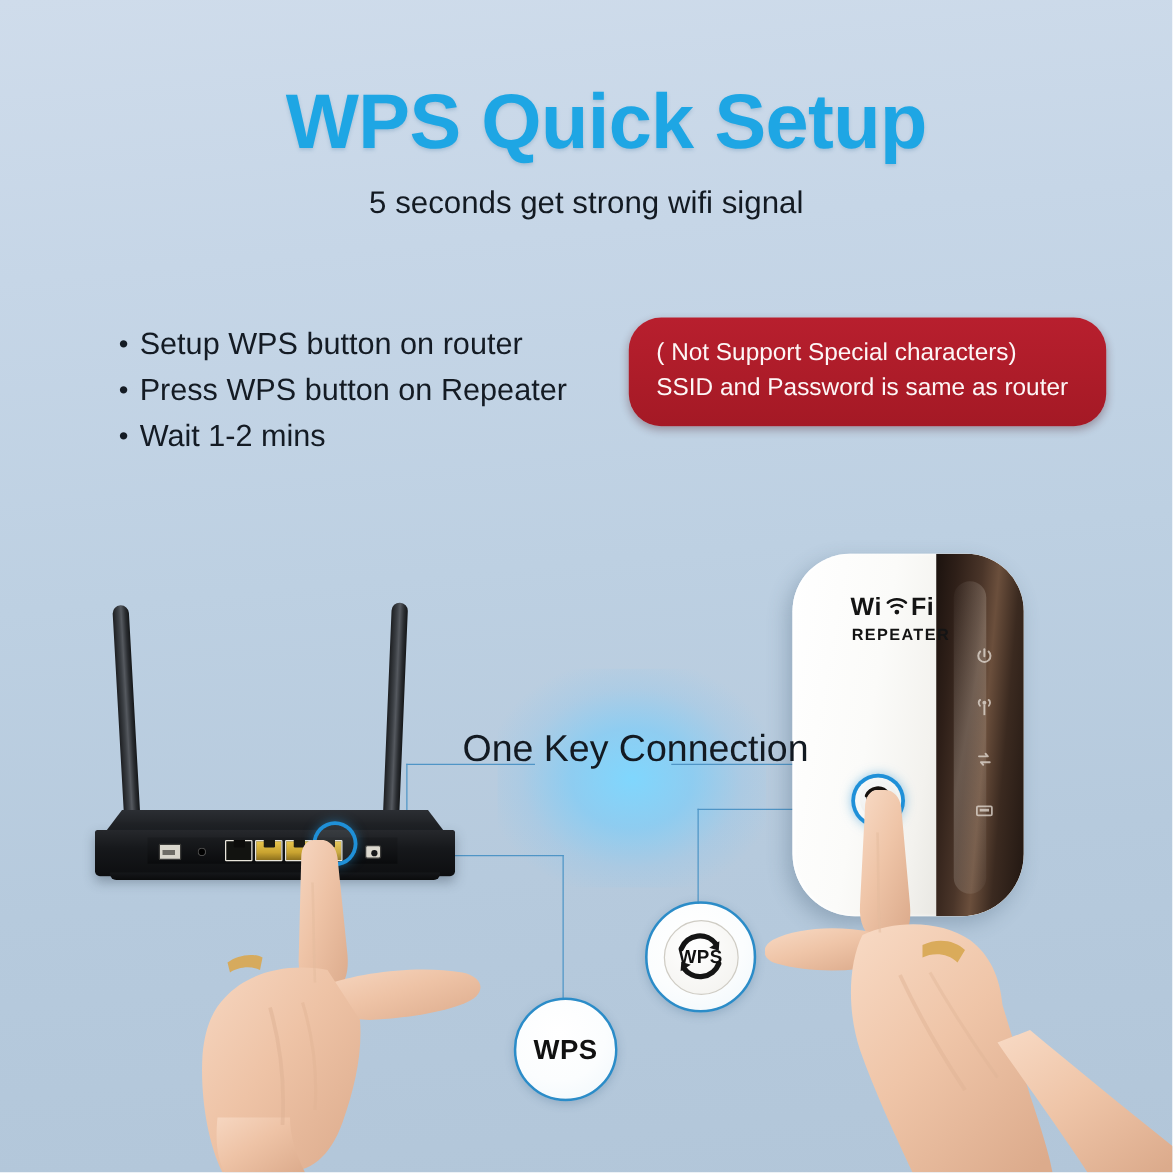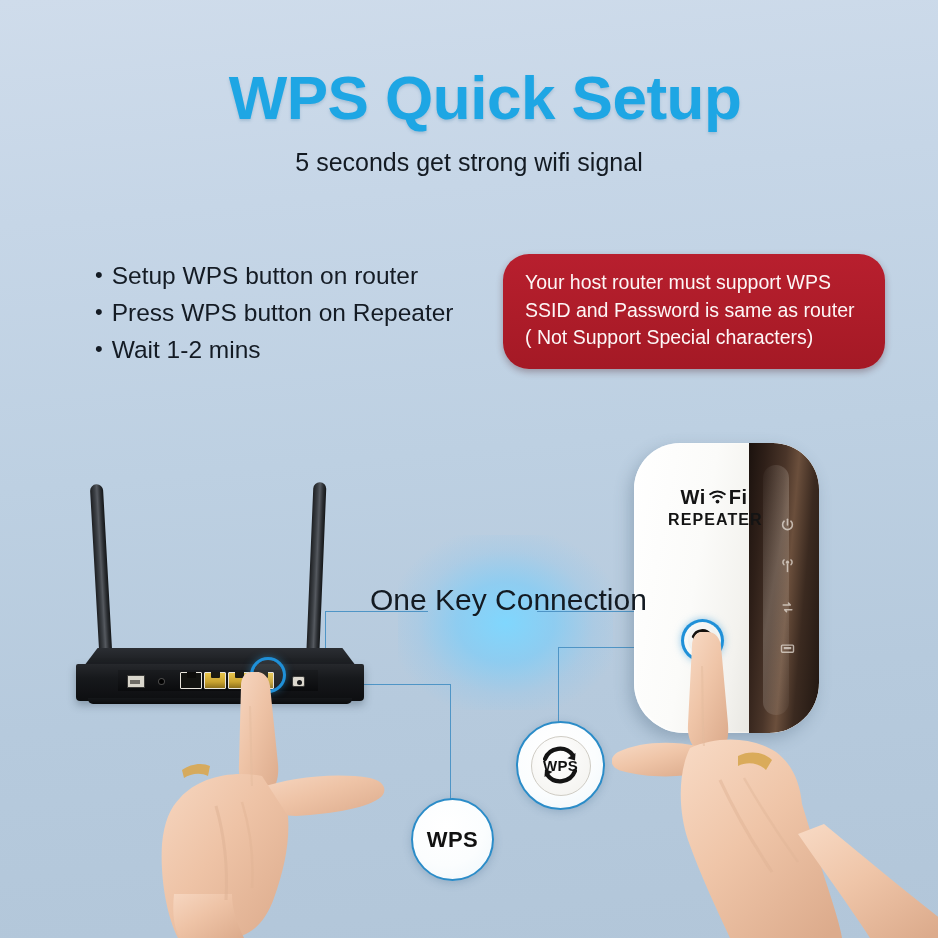--- a/index.html
+++ b/index.html
@@ -127,26 +127,26 @@
   }
   .rep-dark{
     position:absolute;right:0;top:0;width:70px;height:290px;
     border-radius:0 46px 50px 0;
     background:linear-gradient(95deg,#1b120e 0%,#2e1f18 18%,#4a3529 40%,#6b4f3c 54%,#3b2a20 72%,#201611 100%);
   }
   .rep-dark::after{
     content:"";position:absolute;left:14px;top:22px;width:26px;height:250px;border-radius:18px;
     background:linear-gradient(100deg,rgba(255,255,255,.02),rgba(255,250,240,.20) 45%,rgba(255,255,255,.03));
   }
-  .rep-brand{position:absolute;left:34px;top:43px;width:92px;text-align:center;}
+  .rep-brand{position:absolute;left:34px;top:32px;width:92px;text-align:center;}
   .rep-wifi{
     display:flex;align-items:flex-end;justify-content:center;gap:3px;
     font-size:20px;font-weight:bold;color:#141414;letter-spacing:.5px;
   }
-  .rep-rep{font-size:16px;font-weight:bold;color:#141414;letter-spacing:1.1px;margin-top:2px;}
+  .rep-rep{font-size:13px;font-weight:bold;color:#141414;letter-spacing:1.1px;margin-top:2px;text-align:right;}
   .leds{position:absolute;right:24px;top:75px;display:flex;flex-direction:column;gap:26px;align-items:center;}
   .led{width:15px;height:15px;opacity:.72;}
   .led svg{display:block;}
   .rep-wps{
     position:absolute;left:54px;top:182px;width:30px;height:30px;border-radius:50%;
     background:radial-gradient(circle at 40% 35%,#fdfdfd,#eceae5);
   }
   
   .hand{position:absolute;}
   
@@ -187,23 +187,22 @@
       <span class="dot">•</span>
       <span>Press WPS button on Repeater</span>
     </div>
     <div class="bullet">
       <span class="dot">•</span>
       <span>Wait 1-2 mins</span>
     </div>
   </div>
 
   <div class="warn">
-    <div>Your host router must support WPS</div>
+    <div>( Not Support Special characters)</div>
     <div>SSID and Password is same as router</div>
-    <div>( Not Support Special characters)</div>
   </div>
 
   <div class="ln lnh" style="left:325px;top:611px;width:103px;"></div>
 
   <div class="ln lnh" style="left:537px;top:611px;width:100px;"></div>
 
   <div class="ln lnv" style="left:325px;top:611px;height:73px;"></div>
 
   <div class="ln lnv" style="left:637px;top:611px;height:36px;"></div>
 

